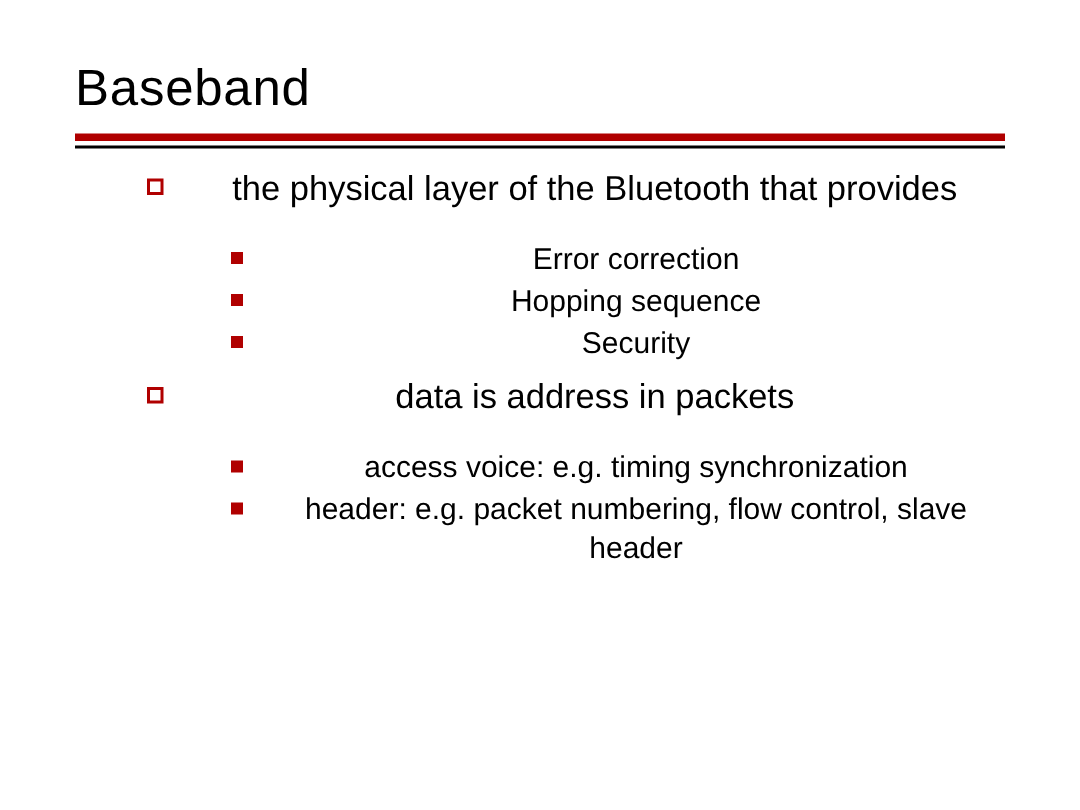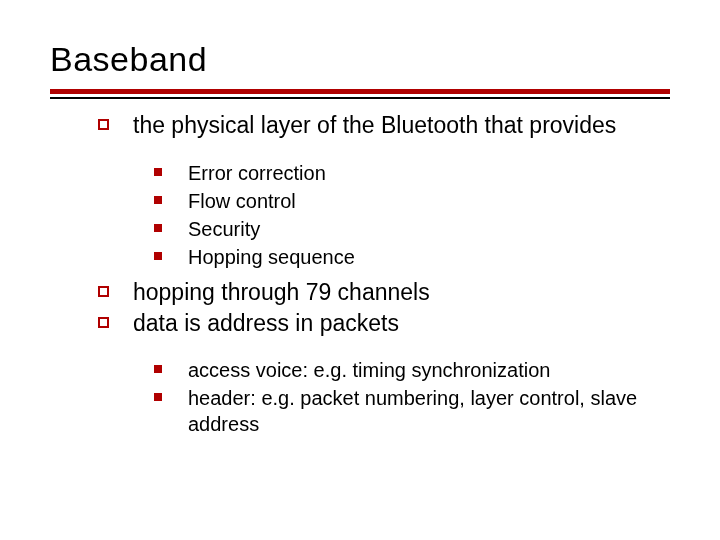--- a/index.html
+++ b/index.html
@@ -3,21 +3,21 @@
 <meta charset="utf-8">
 <style>
   * { box-sizing: border-box; margin: 0; padding: 0; }
   html, body { width: 720px; height: 540px; background: #fff; font-family: Verdana, Geneva, sans-serif; color: #000; }
   .slide { width: 720px; height: 424px; position: relative; padding: 0; }
   .title-block { padding: 40px 50px 0 50px; }
   .title { font-size: 34px; font-weight: 400; margin-bottom: 10px; letter-spacing: 0.5px; }
   .rule-stack { margin-top: 4px; }
   .rule-red { height: 5px; background: #b00000; width: 100%; }
   .rule-black { height: 2px; background: #000; width: 100%; margin-top: 3px; }
-  .body-area { padding: 12px 60px 0 98px; }
+  .body-area { padding: 12px 60px 0 98px; text-align: center; }
   .l1 { list-style: none; margin-bottom: 2px; }
   .l1-row { display: flex; align-items: flex-start; }
   .sq-open { width: 11px; height: 11px; border: 2px solid #b00000; background: #fff; flex: 0 0 auto; margin-top: 8px; margin-right: 24px; }
   .l1-text { font-size: 23px; line-height: 1.25; font-weight: 400; flex: 1; }
   .l2 { list-style: none; padding-left: 56px; margin-top: 20px; margin-bottom: 8px; }
   .l2-row { display: flex; align-items: flex-start; margin-bottom: 2px; }
   .sq-fill { width: 8px; height: 8px; background: #b00000; flex: 0 0 auto; margin-top: 8px; margin-right: 26px; }
   .l2-text { font-size: 20px; line-height: 1.3; font-weight: 400; flex: 1; }
 </style>
 </head>
@@ -40,50 +40,40 @@
         <span class="l1-text">the physical layer of the Bluetooth that provides</span>
       </li>
     </ul>
     <ul class="l2">
       <li class="l2-row">
         <span class="sq-fill"></span>
         <span class="l2-text">Error correction</span>
       </li>
       <li class="l2-row">
         <span class="sq-fill"></span>
-        <span class="l2-text">Flow control</span>
+        <span class="l2-text">Hopping sequence</span>
       </li>
       <li class="l2-row">
         <span class="sq-fill"></span>
         <span class="l2-text">Security</span>
       </li>
-      <li class="l2-row">
-        <span class="sq-fill"></span>
-        <span class="l2-text">Hopping sequence</span>
-      </li>
     </ul>
 
-    <ul class="l1">
-      <li class="l1-row">
-        <span class="sq-open"></span>
-        <span class="l1-text">hopping through 79 channels</span>
-      </li>
-    </ul>
 
     <ul class="l1">
       <li class="l1-row">
         <span class="sq-open"></span>
         <span class="l1-text">data is address in packets</span>
       </li>
     </ul>
     <ul class="l2">
       <li class="l2-row">
         <span class="sq-fill"></span>
         <span class="l2-text">access voice: e.g. timing synchronization</span>
       </li>
       <li class="l2-row">
         <span class="sq-fill"></span>
-        <span class="l2-text">header: e.g. packet numbering, layer control, slave address</span>
+        <span class="l2-text">header: e.g. packet numbering, flow control, slave header</span>
       </li>
     </ul>
 
   </div>
 </div>
 
 </body></html>

